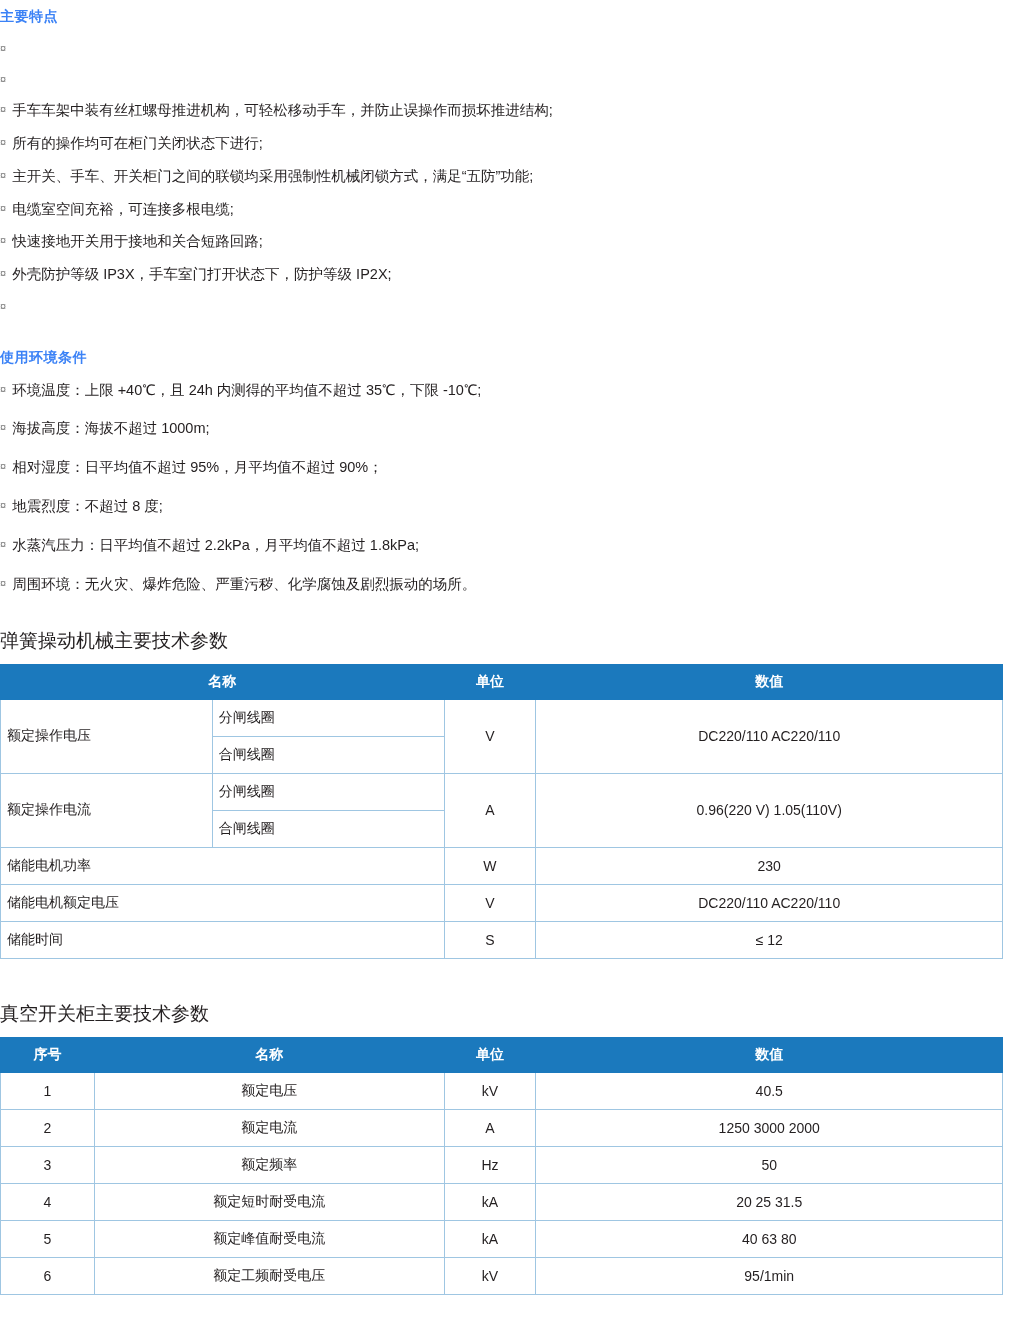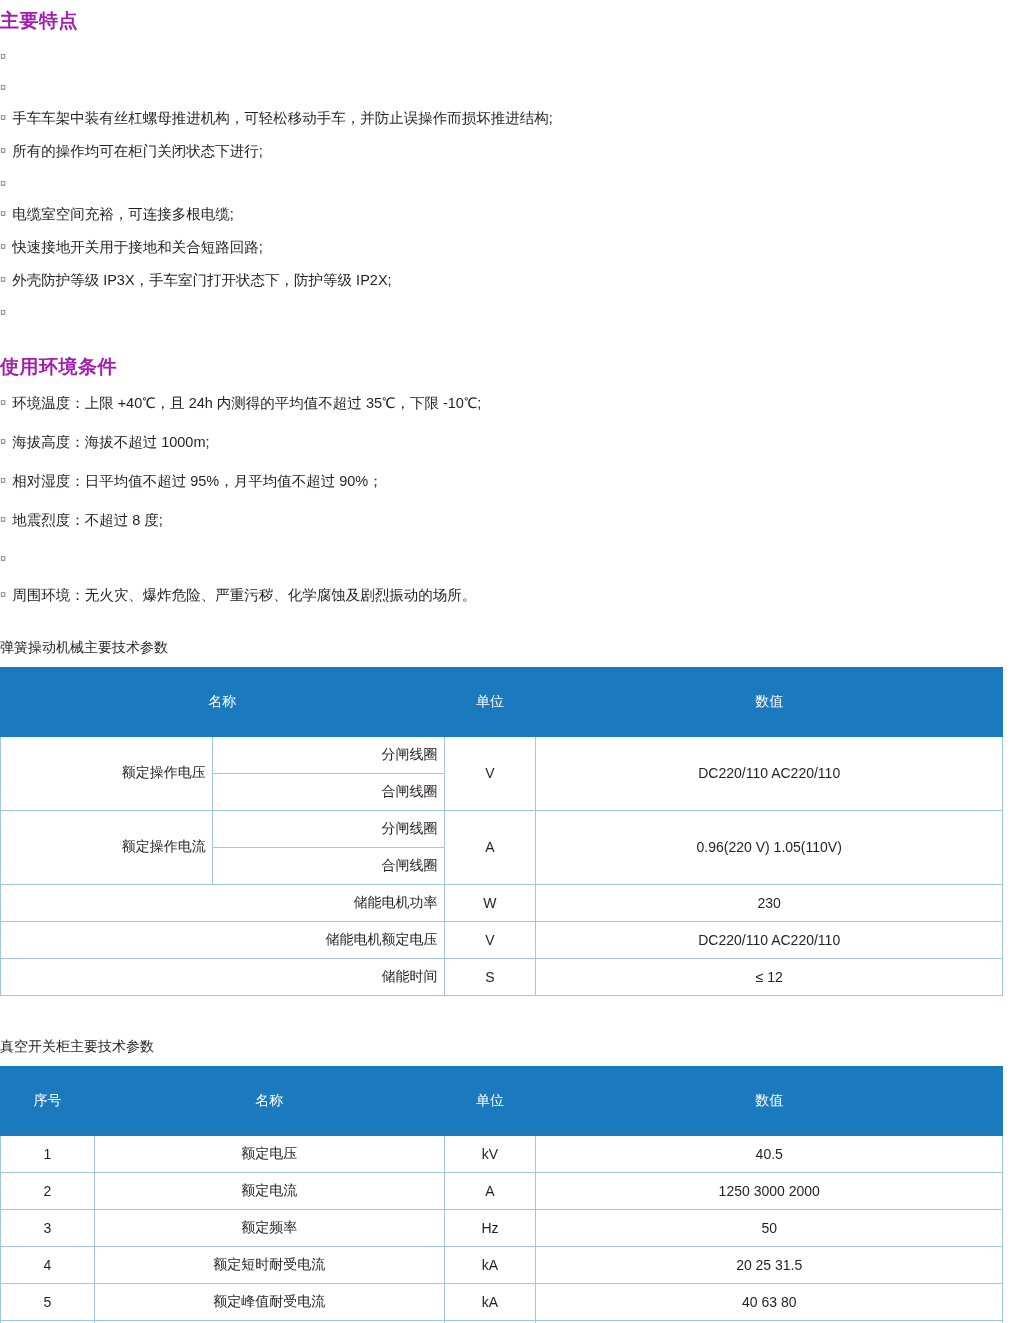--- a/index.html
+++ b/index.html
@@ -13,22 +13,22 @@
     font-family: "Liberation Sans", sans-serif;
     color: #231f20;
     position: relative;
     overflow: hidden;
   }
   .page {
     padding: 8px 0 0 0;
     box-sizing: border-box;
   }
   h2.section-title {
-    color: #a21caf;
-    font-size: 19px;
+    color: #3b82f6;
+    font-size: 14px;
     font-weight: bold;
     margin: 0 0 14px 0;
     padding: 0;
     letter-spacing: 0.5px;
   }
   .section {
     margin-bottom: 34px;
   }
   .bullet-list {
     list-style: none;
@@ -47,48 +47,48 @@
     color: #7a7a7a;
     font-size: 11px;
     margin-right: 6px;
     line-height: 1.5;
     flex: 0 0 auto;
   }
   .env-list li {
     margin-bottom: 20px;
   }
   .sub-label {
-    font-size: 14px;
+    font-size: 19px;
     color: #231f20;
     margin: 0 0 10px 0;
   }
   table {
     border-collapse: collapse;
     width: 1003px;
     font-size: 14px;
   }
   table th {
     background: #1b79bd;
     color: #ffffff;
-    font-weight: normal;
+    font-weight: bold;
     font-size: 14px;
     height: 28px;
     border: 1px solid #1b79bd;
     text-align: center;
-    padding: 20px 4px;
+    padding: 3px 4px;
   }
   table td {
     border: 1px solid #9fc6e2;
     text-align: center;
     padding: 4px 6px;
     height: 28px;
     color: #231f20;
   }
   td.left {
-    text-align: right;
+    text-align: left;
   }
   .tbl-gap { height: 42px; }
 </style>
 </head>
 <body>
 
 <div class="page">
 
   <div class="section">
     <h2 class="section-title">主要特点</h2>
@@ -102,20 +102,21 @@
       <li>
           <span class="bullet">¤</span>
           <span>手车车架中装有丝杠螺母推进机构，可轻松移动手车，并防止误操作而损坏推进结构;</span>
         </li>
       <li>
           <span class="bullet">¤</span>
           <span>所有的操作均可在柜门关闭状态下进行;</span>
         </li>
       <li>
           <span class="bullet">¤</span>
+          <span>主开关、手车、开关柜门之间的联锁均采用强制性机械闭锁方式，满足“五防”功能;</span>
         </li>
       <li>
           <span class="bullet">¤</span>
           <span>电缆室空间充裕，可连接多根电缆;</span>
         </li>
       <li>
           <span class="bullet">¤</span>
           <span>快速接地开关用于接地和关合短路回路;</span>
         </li>
       <li>
@@ -142,20 +143,21 @@
       <li>
           <span class="bullet">¤</span>
           <span>相对湿度：日平均值不超过 95%，月平均值不超过 90%；</span>
         </li>
       <li>
           <span class="bullet">¤</span>
           <span>地震烈度：不超过 8 度;</span>
         </li>
       <li>
           <span class="bullet">¤</span>
+          <span>水蒸汽压力：日平均值不超过 2.2kPa，月平均值不超过 1.8kPa;</span>
         </li>
       <li>
           <span class="bullet">¤</span>
           <span>周围环境：无火灾、爆炸危险、严重污秽、化学腐蚀及剧烈振动的场所。</span>
         </li>
     </ul>
   </div>
 
   <div class="section">
     <p class="sub-label">弹簧操动机械主要技术参数</p>

